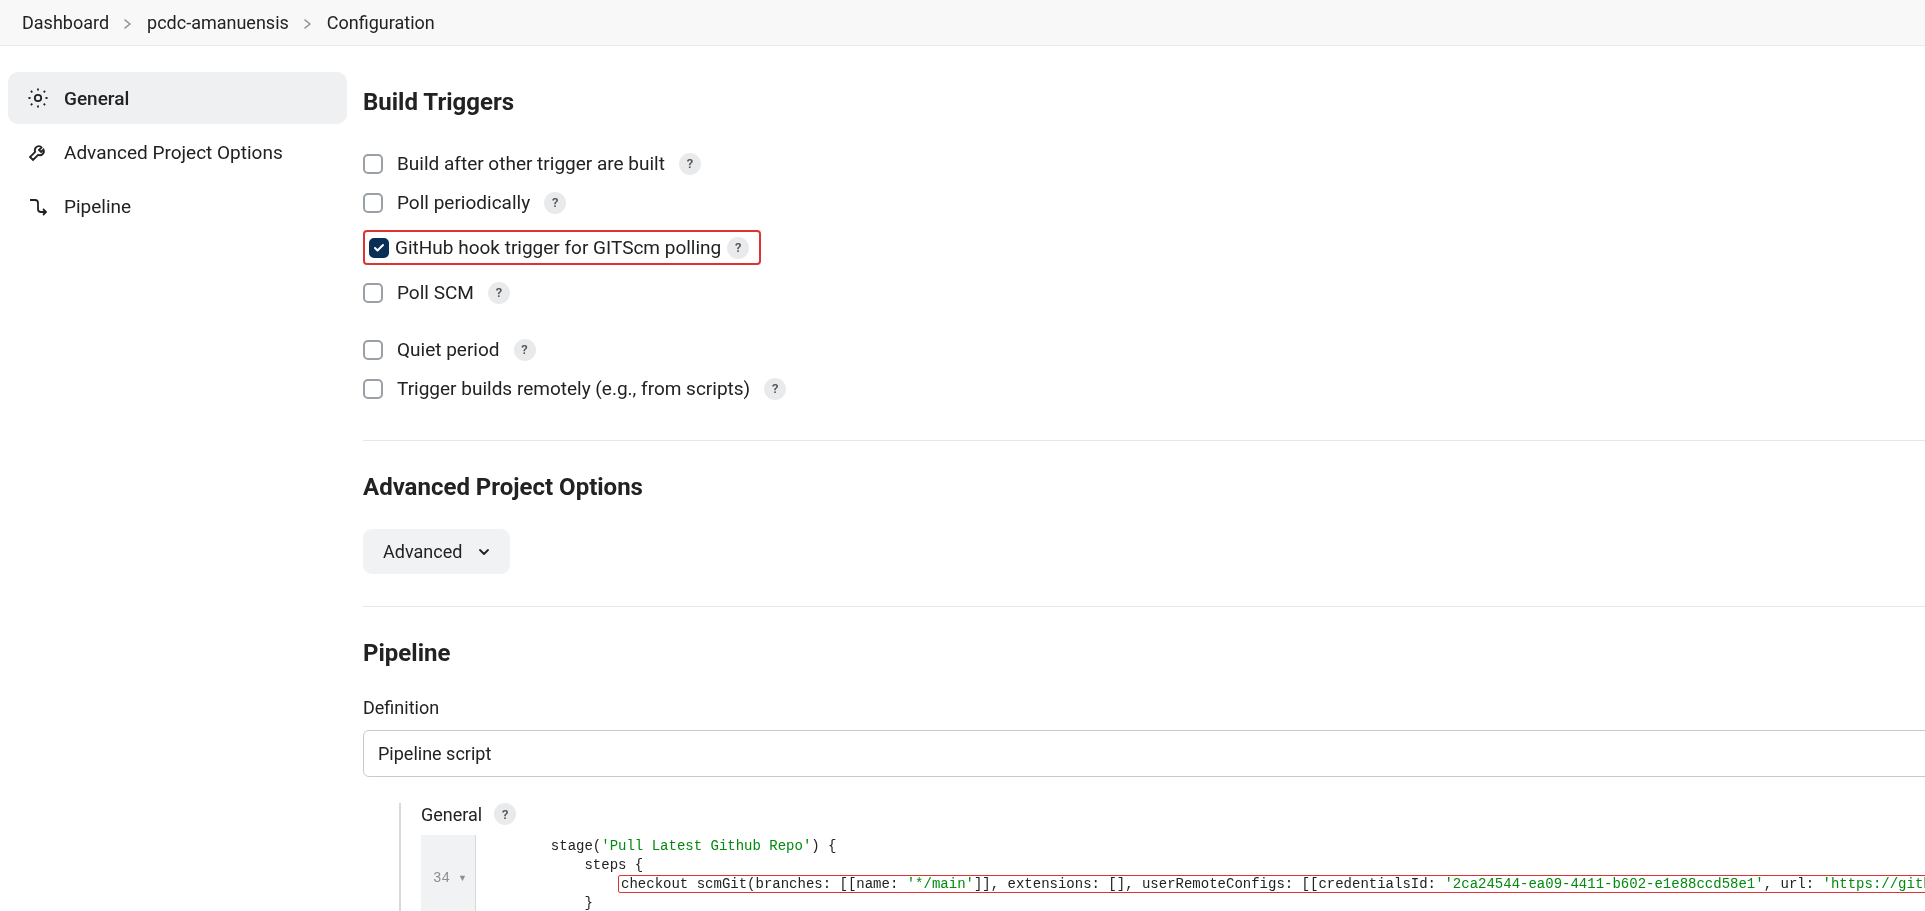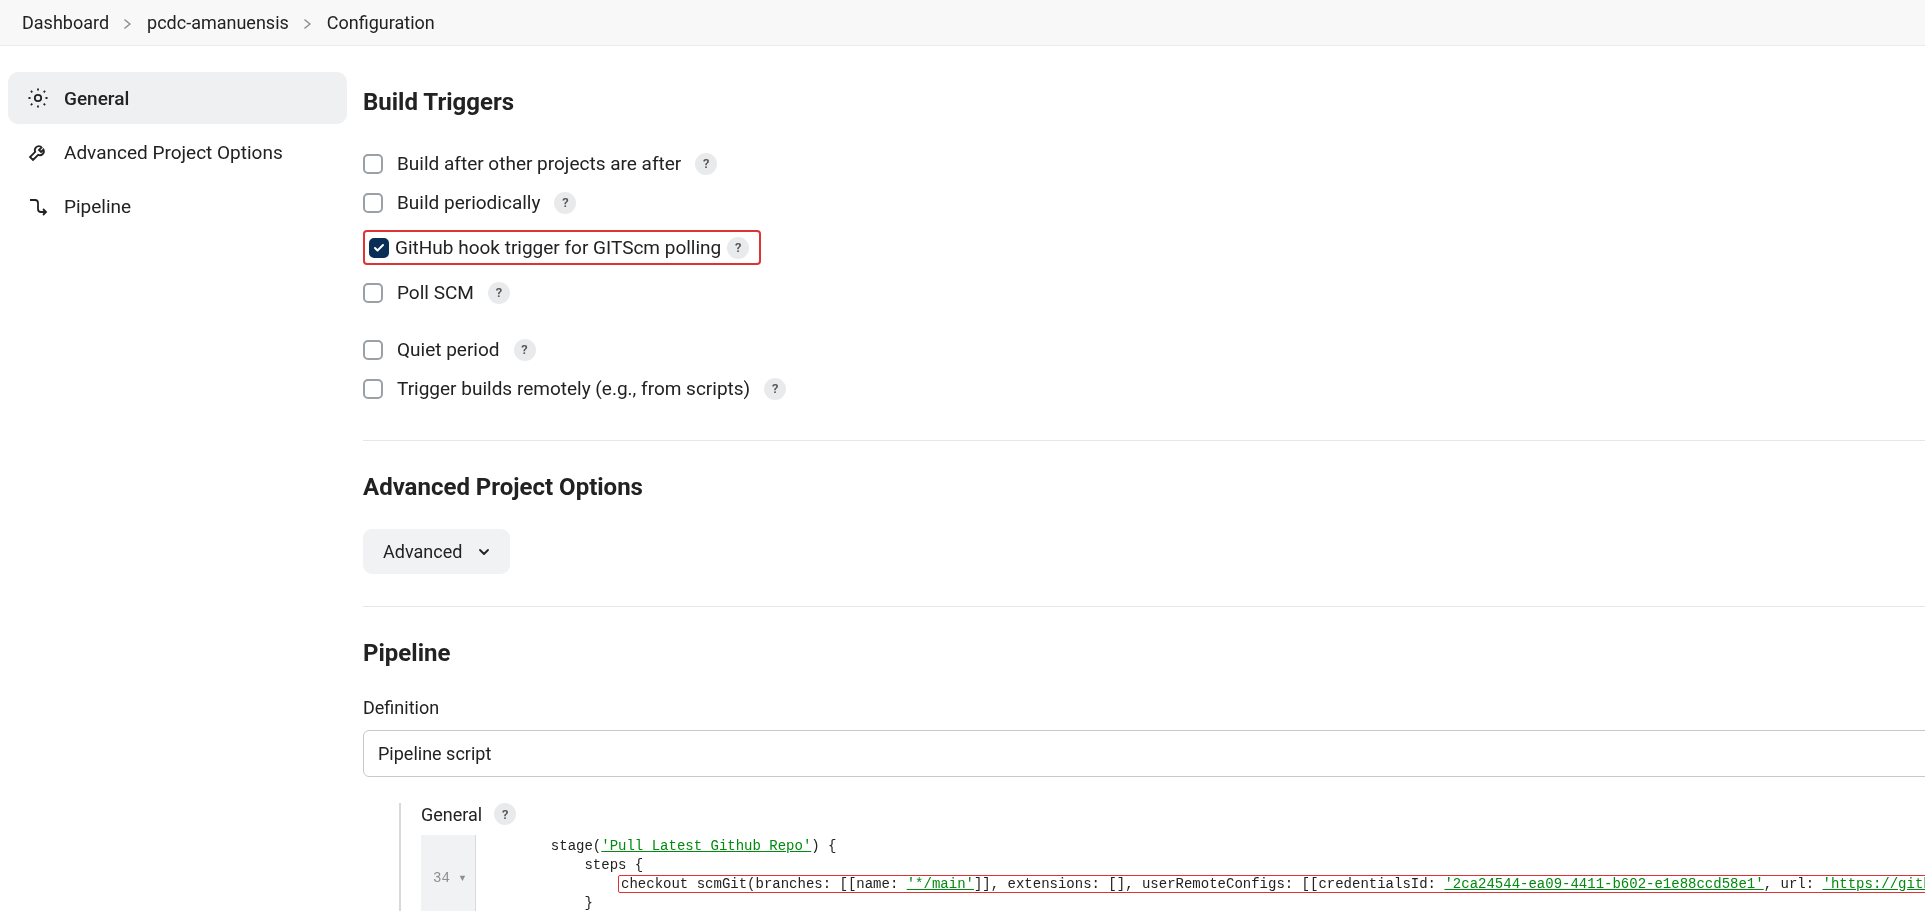--- a/index.html
+++ b/index.html
@@ -127,21 +127,21 @@
     overflow-x:auto;
   }
   .gutter {
     background:#f1f2f3; border-right:1px solid #d9d9d9;
     text-align:right; color:#8a8f94;
     padding:2px 8px 2px 12px;
     user-select:none;
   }
   .gutter div { white-space:nowrap;margin-top:32px; }
   .code-lines { padding:2px 8px; white-space:pre; color:#222; flex:1; }
-  .tok-str  { color:#008a0e;text-decoration:underline; }
+  .tok-str  { color:#008a0e; }
   .code-lines .hl-span {
     border:1px solid #d33; border-radius:2px; padding:0 2px;
   }
 </style>
 </head>
 <body>
 
 <div class="breadcrumb-bar">
   <a>Dashboard</a>
   <span class="breadcrumb-sep">
@@ -191,27 +191,27 @@
       <span>Pipeline</span>
     </div>
   </aside>
 
   <main class="main">
 
     <h2 class="section-title">Build Triggers</h2>
 
     <div class="opt-row">
       <span class="chk"></span>
-      <span>Build after other projects are after</span>
-      <span class="help">?</span>
-    </div>
-
-    <div class="opt-row">
-      <span class="chk"></span>
-      <span>Build periodically</span>
+      <span>Build after other trigger are built</span>
+      <span class="help">?</span>
+    </div>
+
+    <div class="opt-row">
+      <span class="chk"></span>
+      <span>Poll periodically</span>
       <span class="help">?</span>
     </div>
 
     <div class="opt-row">
       <span class="highlight-box">
         <span class="chk checked">
           <svg width="12" height="12" viewBox="0 0 12 12" fill="none">
               <path d="M2 6l2.5 2.5L10 3" stroke="#fff" stroke-width="2" stroke-linecap="round" stroke-linejoin="round"></path>
             </svg>
         </span>

